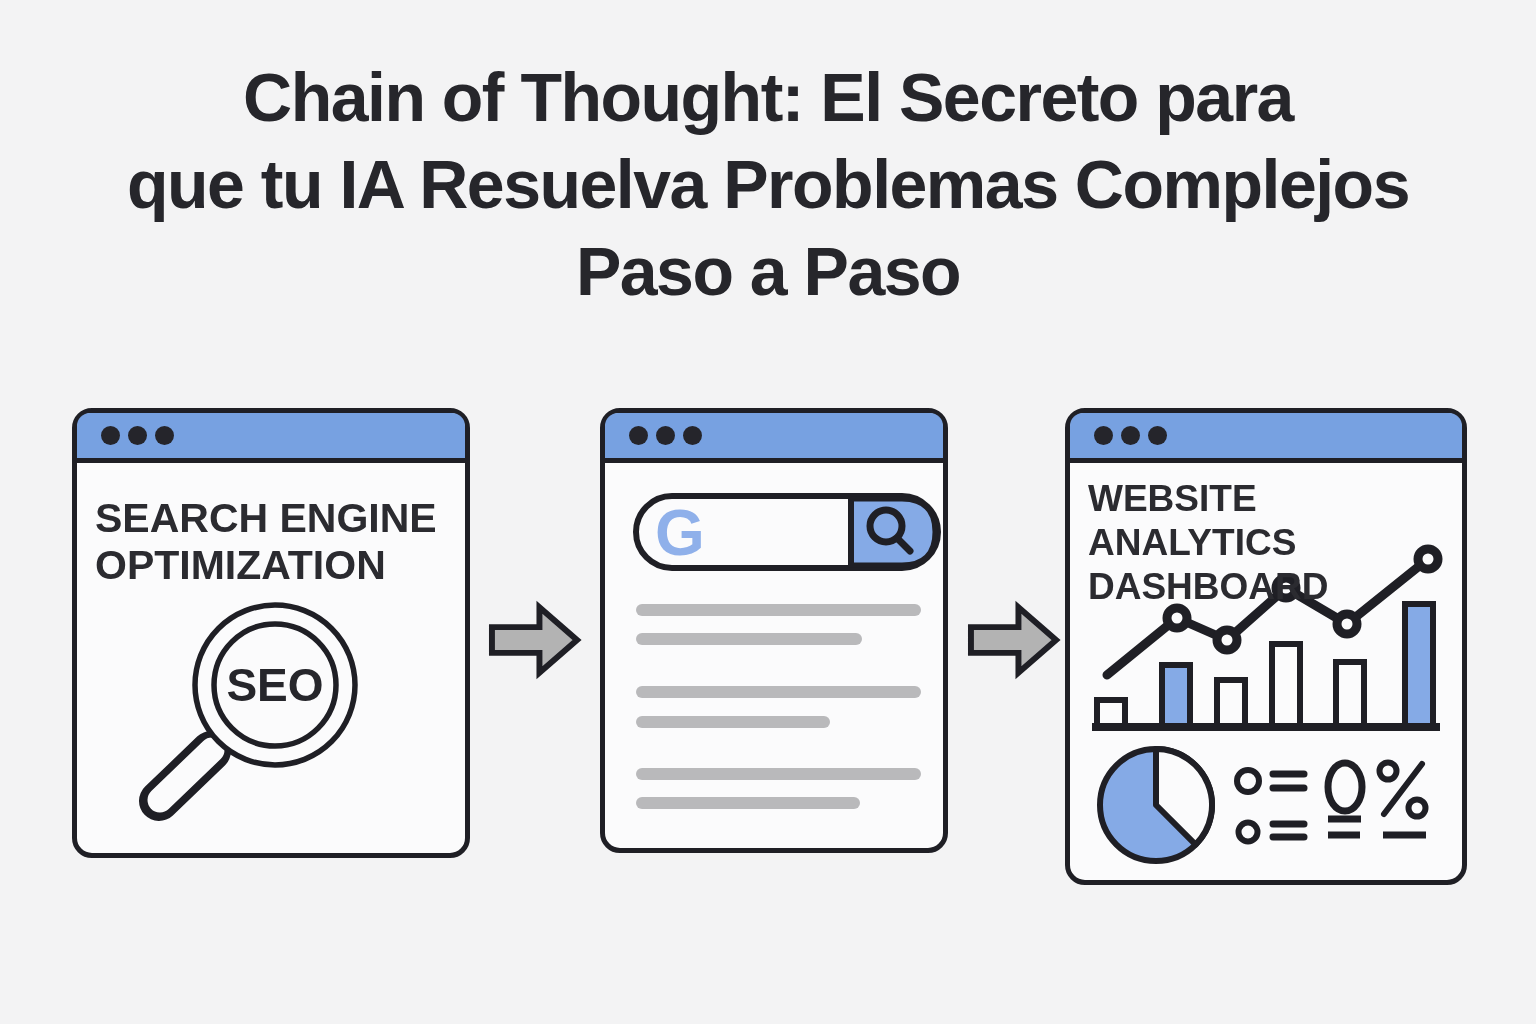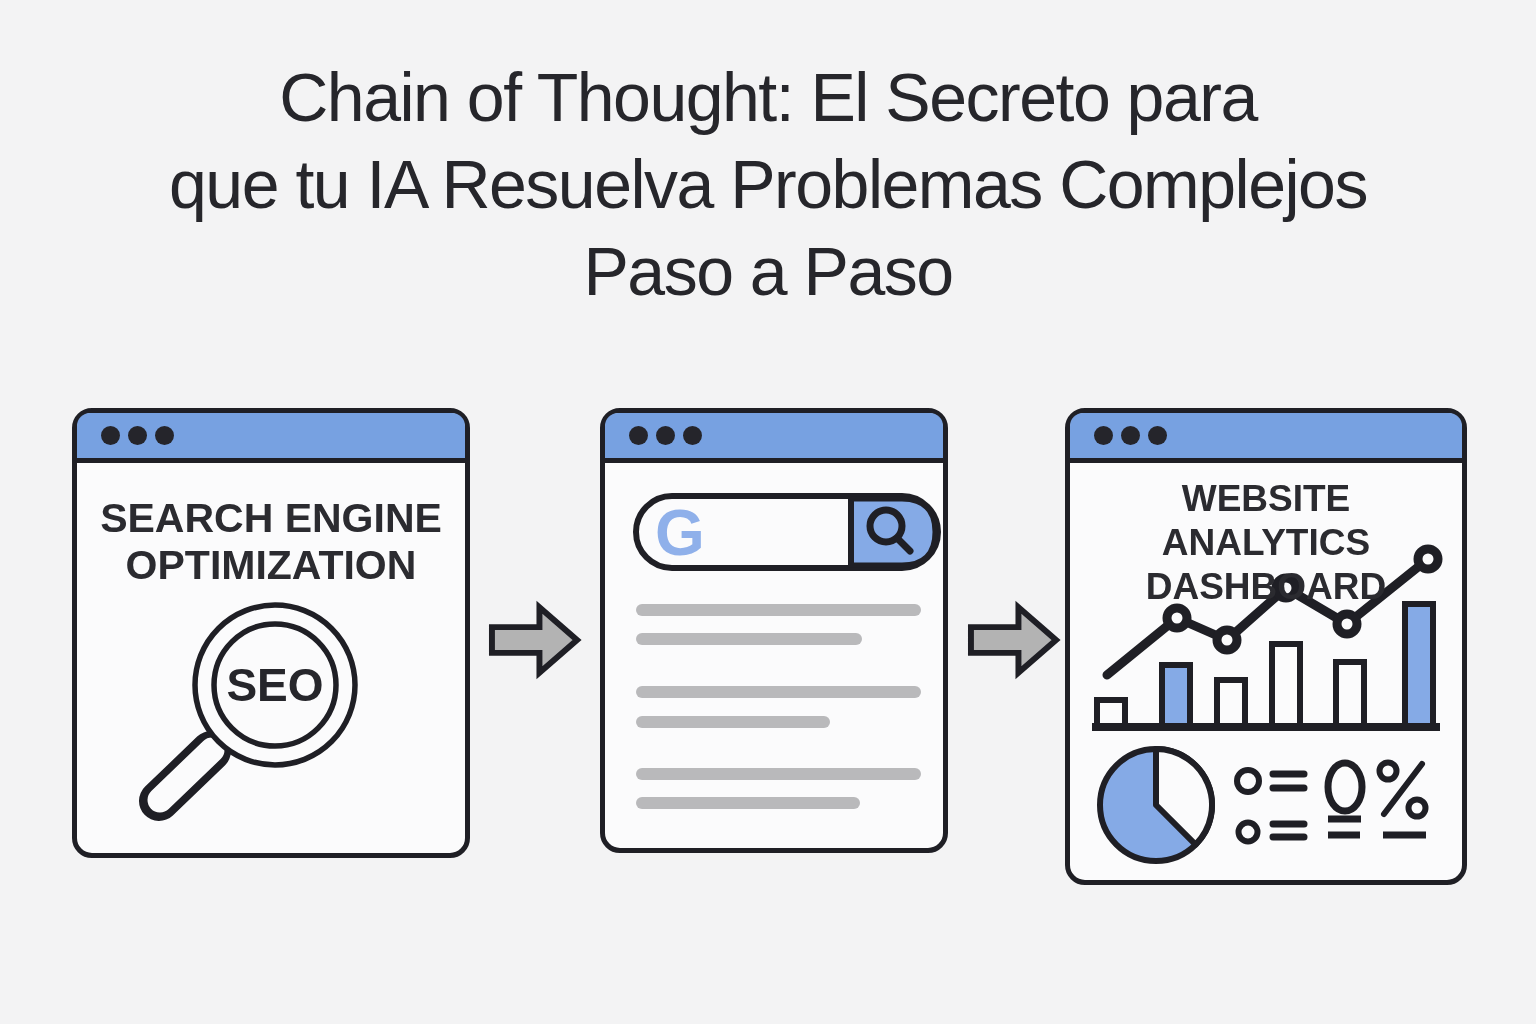--- a/index.html
+++ b/index.html
@@ -10,21 +10,21 @@
     overflow:hidden;
     font-family:"Liberation Sans", sans-serif;
   }
   .title{
     position:absolute;
     top:54px;left:0;right:0;
     margin:0;
     text-align:center;
     font-size:68px;
     line-height:87px;
-    font-weight:400;
+    font-weight:700;
     letter-spacing:-1.5px;
     color:#26262b;
     white-space:pre-line;
   }
   .window{
     position:absolute;
     box-sizing:border-box;
     background:#fbfbfc;
     border:5px solid #1f1f25;
     border-radius:20px;
@@ -46,21 +46,20 @@
   }
   .dot{
     width:19px;height:19px;
     border-radius:50%;
     background:#25252b;
     flex:0 0 auto;
   }
   .win-heading{
     position:absolute;
     left:0;right:0;
-    text-align:center;
     font-weight:700;
     color:#2b2b30;
     z-index:2;
   }
   .w1-heading{
     top:82px;
     font-size:41px;
     line-height:47px;
     padding:0 18px;
   }

